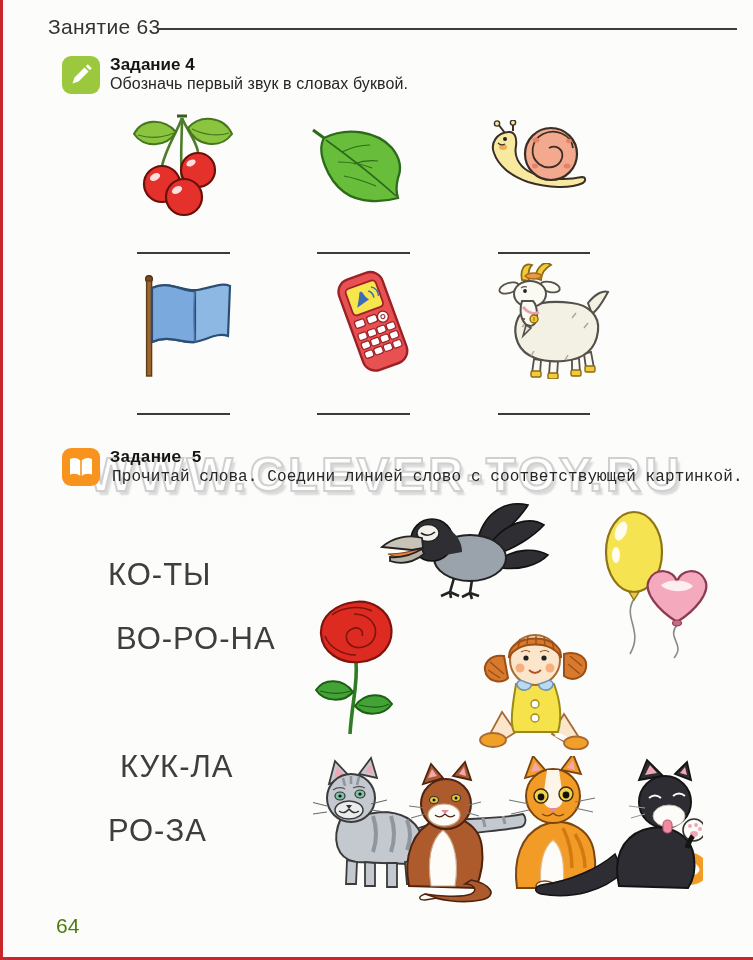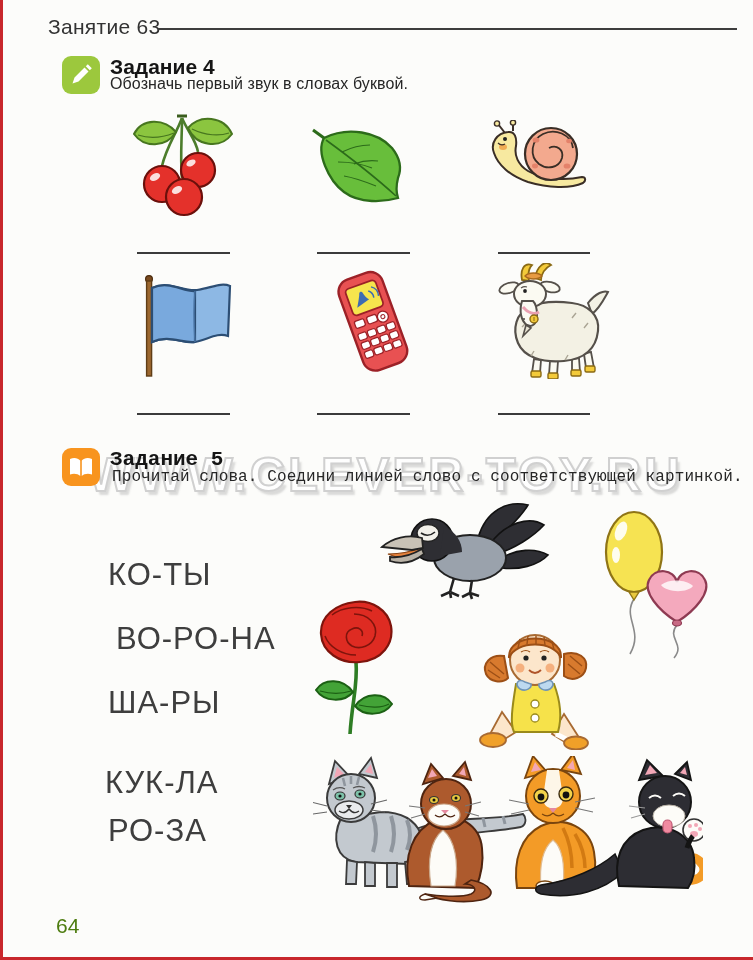--- a/index.html
+++ b/index.html
@@ -5,21 +5,21 @@
   html,body{margin:0;padding:0;}
   body{width:753px;height:960px;background:#fcfcfa;overflow:hidden;
        font-family:"Liberation Sans", sans-serif;color:#2c2c2c;}
   .page{position:relative;width:753px;height:720px;background:#fcfcfa;}
   .abs{position:absolute;}
   .lesson{font-size:21px;color:#333;letter-spacing:.3px;}
   .rule{height:2px;background:#3d3d3d;}
   .task-icon{width:38px;height:38px;border-radius:9px;display:flex;align-items:center;justify-content:center;}
   .task-icon.green{background:#9cc83d;}
   .task-icon.orange{background:#f8941e;}
-  .task-title{font-size:21px;font-weight:700;color:#151515;}
+  .task-title{font-size:17px;font-weight:700;color:#151515;}
   .task-instr{font-size:16px;color:#262626;letter-spacing:.1px;}
   .answer-line{height:2px;background:#3b3b3b;}
   .word{font-size:31px;color:#3e3e3e;letter-spacing:1px;white-space:nowrap;}
   .watermark{font-size:49px;font-weight:700;letter-spacing:3px;white-space:nowrap;
      color:#ffffff;-webkit-text-stroke:2px #cdcdcd;
      text-shadow:3px 4px 2px rgba(170,170,170,.45);opacity:.92;z-index:3;}
   .pagenum{font-size:21px;color:#4d7c0f;}
   .edge-left{left:0;top:0;width:3px;height:960px;background:#c8272c;z-index:9;}
   .edge-bottom{left:0;top:957px;width:753px;height:3px;background:#c8272c;z-index:9;}
   .ontop{z-index:4;font-family:Liberation Mono, monospace;}
@@ -177,22 +177,21 @@
       <svg width="26" height="24" viewBox="0 0 26 24">
           <path fill="#fff" d="M2,4 C6,2 10,3 12.2,5.4 L12.2,21 C10,19 6,18 2,19.6 Z M24,4 C20,2 16,3 13.8,5.4 L13.8,21 C16,19 20,18 24,19.6 Z"></path>
         </svg>
     </span>
   </div>
   <div class="abs task-title ontop" style="left:110px;top:448px;">Задание 5</div>
   <div class="abs task-instr ontop" style="left:112px;top:468px;text-align:center;">Прочитай слова. Соедини линией слово с соответствующей картинкой.</div>
 
   <div class="abs word" style="left:108px;top:557px;">КО-ТЫ</div>
   <div class="abs word" style="left:108px;top:621px;margin-left:8px;">ВО-РО-НА</div>
-  <div class="abs word" style="left:108px;top:685px;">ША-РЫ</div>
-  <div class="abs word" style="left:105px;top:749px;margin-top:16px;">КУК-ЛА</div>
+  <div class="abs word" style="left:120px;top:749px;">КУК-ЛА</div>
   <div class="abs word" style="left:108px;top:813px;">РО-ЗА</div>
 
   <div class="abs" style="left:378px;top:498px;">
     <svg width="172" height="104" viewBox="0 0 172 104">
       <path d="M120,62 C138,50 158,50 170,57 C160,68 140,72 124,70 Z" fill="#2e2e33" stroke="#111" stroke-width="1.6"></path>
       <path d="M100,40 C108,12 130,2 150,7 C141,22 124,36 112,46 Z" fill="#2e2e33" stroke="#111" stroke-width="1.6"></path>
       <path d="M112,46 C128,24 152,18 166,27 C154,40 136,50 122,55 Z" fill="#2e2e33" stroke="#111" stroke-width="1.6"></path>
       <ellipse cx="92" cy="60" rx="36" ry="23" fill="#9aa2ac" stroke="#222" stroke-width="2"></ellipse>
       <path d="M76,80 L72,94 M72,94 L63,98 M72,94 L73,100 M72,94 L81,98" stroke="#222" stroke-width="2.6" fill="none"></path>
       <path d="M94,82 L92,95 M92,95 L84,99 M92,95 L94,101 M92,95 L101,98" stroke="#222" stroke-width="2.6" fill="none"></path>

